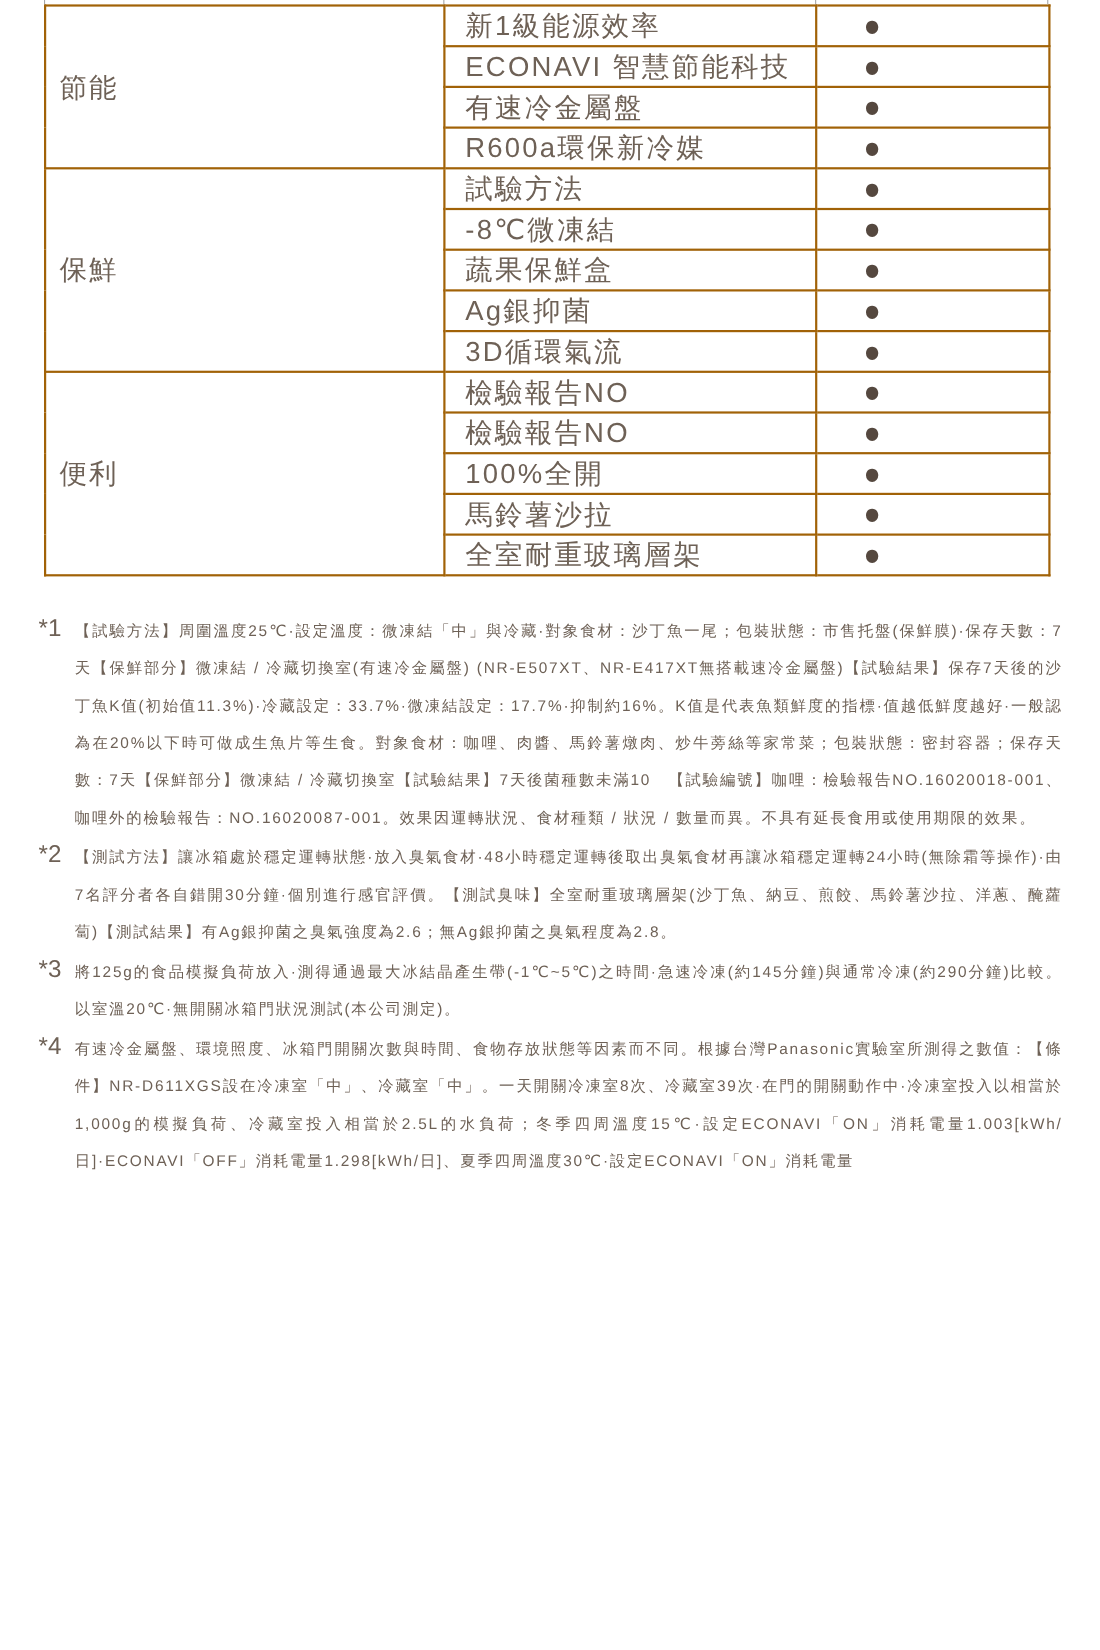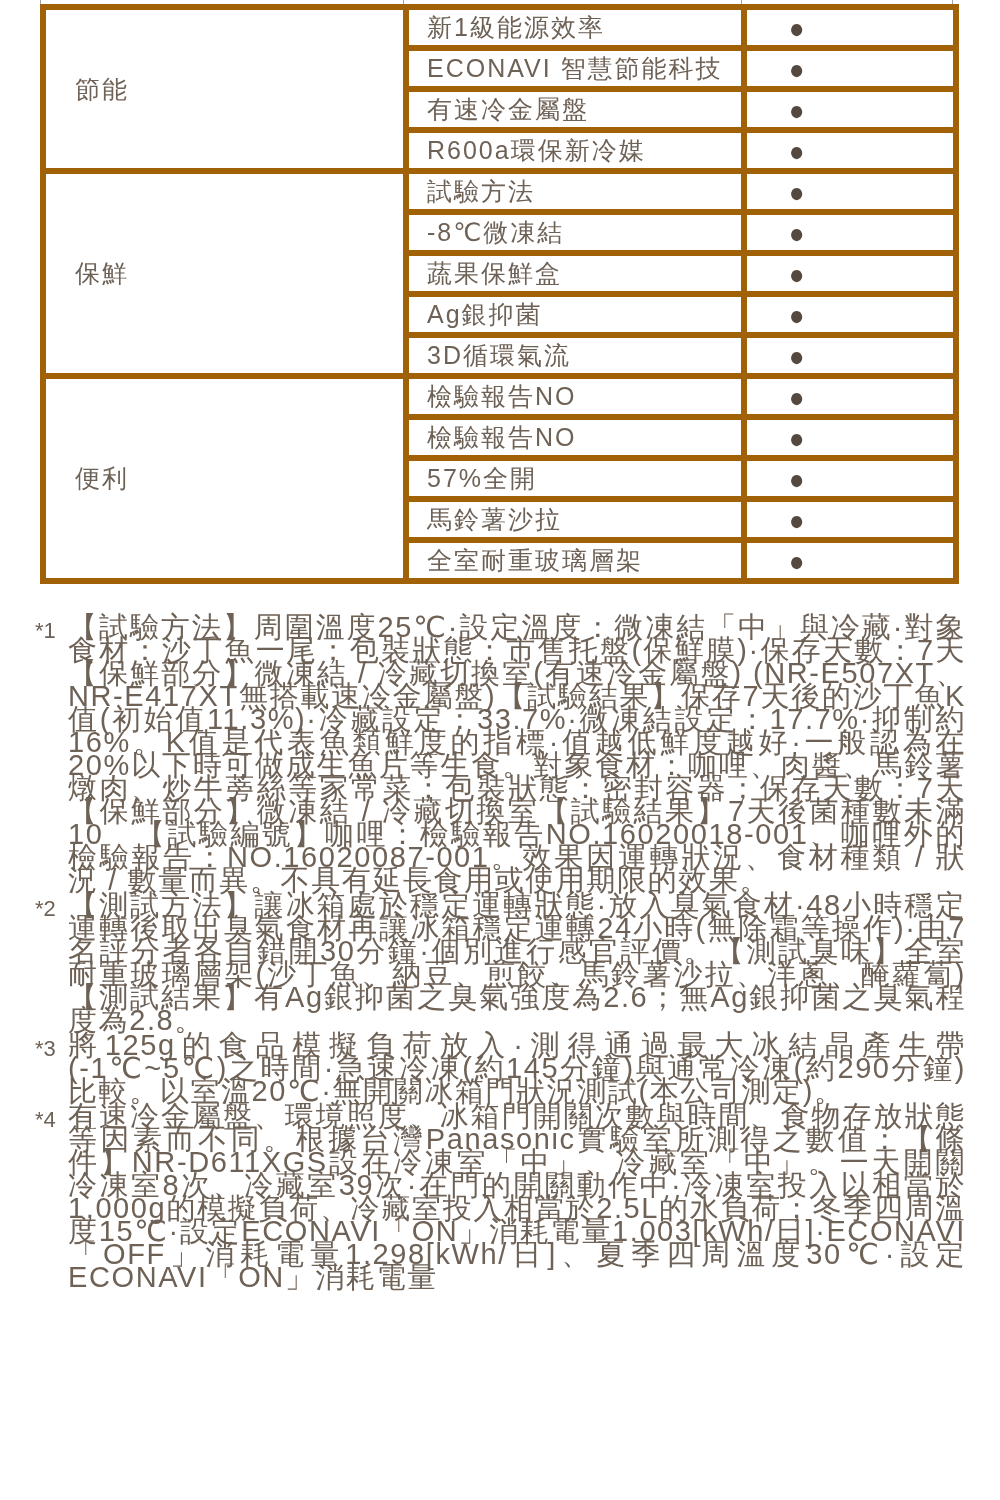--- a/index.html
+++ b/index.html
@@ -29,28 +29,28 @@
   .stub-d { left: 912px; }
 
   
   table.spec {
     margin-left: 40px;
     width: 913px;
     border-collapse: collapse;
     table-layout: fixed;
   }
   table.spec td {
-    border: 6px solid #a16207;
+    border: 2px solid #a16207;
     height: 35px;
     vertical-align: middle;
     overflow: hidden;
     white-space: nowrap;
   }
   td.cat {
-    padding-left: 29px;
+    padding-left: 12px;
     font-size: 25px;
     letter-spacing: 2px;
   }
   td.feat {
     padding-left: 18px;
     font-size: 25px;
     letter-spacing: 2px;
   }
   td.dotc { padding-left: 42px; }
   .dot {
@@ -71,22 +71,22 @@
     margin-bottom: 2px;
   }
   .fn-marker {
     flex: 0 0 33px;
     width: 33px;
     font-size: 22px;
     line-height: 29.5px;
   }
   .fn-text {
     flex: 1;
-    font-size: 29px;
-    line-height: 23px;
+    font-size: 14px;
+    line-height: 34px;
     letter-spacing: 1.6px;
     text-align: justify;
     word-break: break-word;
   }
 </style>
 </head>
 <body>
 
 <div class="partial-row">
   <span class="stub stub-a"></span>
@@ -146,21 +146,21 @@
     <tr>
       <td class="cat" rowspan="5">便利</td>
       <td class="feat">檢驗報告NO</td>
       <td class="dotc"><span class="dot">●</span></td>
     </tr>
     <tr>
       <td class="feat">檢驗報告NO</td>
       <td class="dotc"><span class="dot">●</span></td>
     </tr>
     <tr>
-      <td class="feat">57%全開</td>
+      <td class="feat">100%全開</td>
       <td class="dotc"><span class="dot">●</span></td>
     </tr>
     <tr>
       <td class="feat">馬鈴薯沙拉</td>
       <td class="dotc"><span class="dot">●</span></td>
     </tr>
     <tr>
       <td class="feat">全室耐重玻璃層架</td>
       <td class="dotc"><span class="dot">●</span></td>
     </tr>

